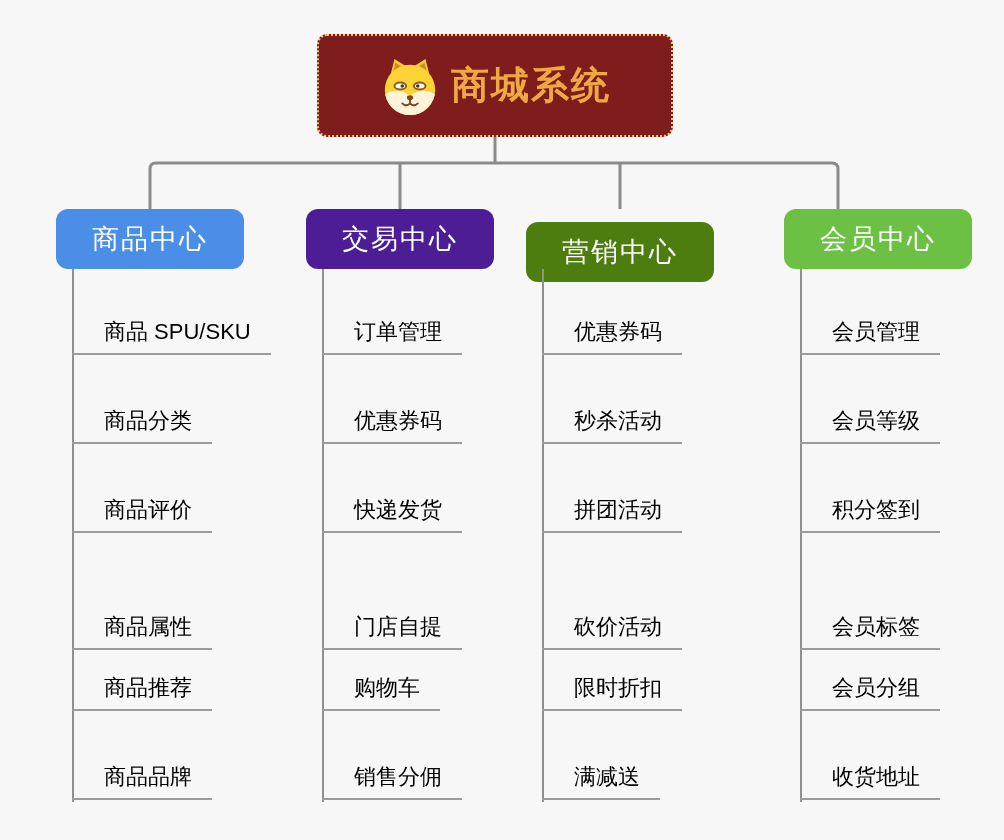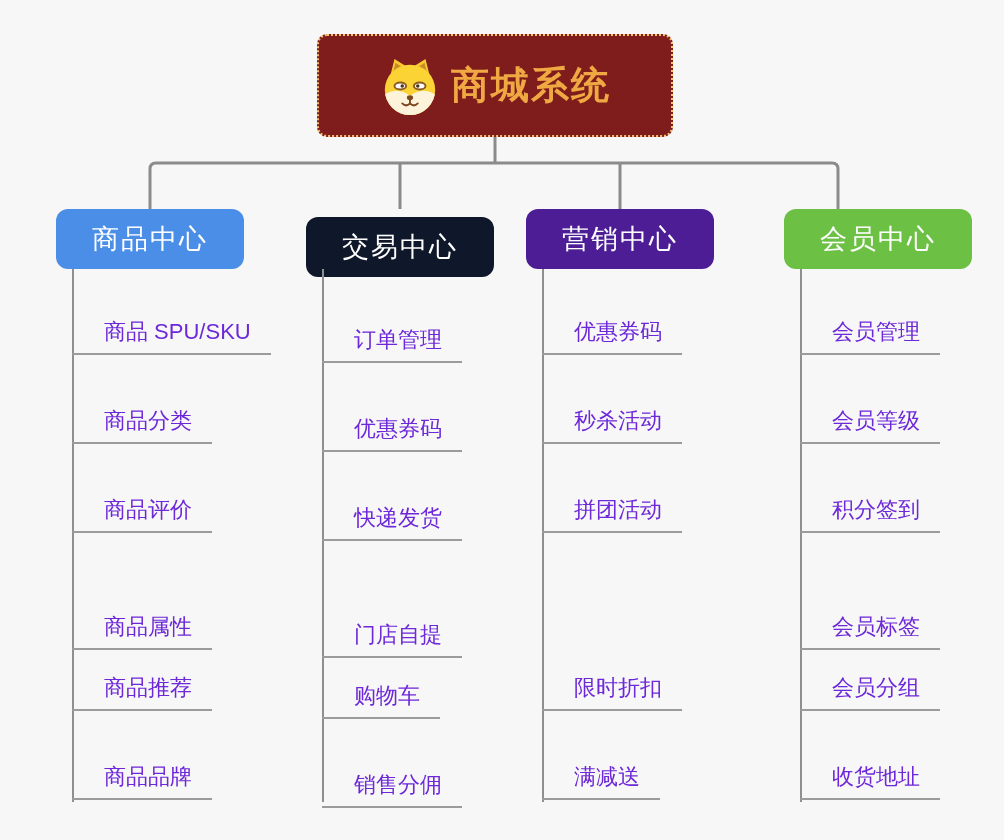--- a/index.html
+++ b/index.html
@@ -67,26 +67,26 @@
   .col-line.col1 { left: 322px; }
   .col-line.col2 { left: 542px; }
   .col-line.col3 { left: 760px; }
 
   
   .leaf {
     position: absolute;
     padding: 4px 20px 6px 32px;
     font-size: 22px;
     line-height: 30px;
-    color: #6d28d9;
+    color: #000000;
     border-bottom: 2px solid #9b9b9b;
     white-space: nowrap;
   }
   .leaf.col0 { left: 72px; }
-  .leaf.col1 { left: 322px; margin-top: 8px; }
+  .leaf.col1 { left: 322px; }
   .leaf.col2 { left: 542px; }
   .leaf.col3 { left: 760px; }
   .row0 { top: 313px; }
   .row1 { top: 402px; }
   .row2 { top: 491px; }
   .row3 { top: 608px; }
   .row4 { top: 669px; }
   .row5 { top: 758px; }
 </style>
 </head>
@@ -118,22 +118,22 @@
       <ellipse cx="42" cy="32" rx="6" ry="3.6" fill="#ffffff" stroke="#8a5b22" stroke-width="2"></ellipse>
       <circle cx="24" cy="32" r="1.8" fill="#4d3210"></circle>
       <circle cx="40" cy="32" r="1.8" fill="#4d3210"></circle>
       <ellipse cx="32" cy="44" rx="3.2" ry="2.4" fill="#7c4a21"></ellipse>
       <path d="M32 46 V50 M24 50 Q28 54 32 50 Q36 54 40 50" stroke="#7c4a21" stroke-width="2" stroke-linecap="round" fill="none"></path>
     </svg>
     <span class="title">商城系统</span>
   </div>
 
   <div class="branch-header col0" style="background-color: rgb(74, 142, 232);">商品中心</div>
-  <div class="branch-header col1" style="background-color: #0f172a; margin-top: 8px;">交易中心</div>
-  <div class="branch-header col2" style="background-color: #4c1d95;">营销中心</div>
+  <div class="branch-header col1" style="background-color: #4c1d95;">交易中心</div>
+  <div class="branch-header col2" style="background-color: #4d7c0f; margin-top: 13px;">营销中心</div>
   <div class="branch-header col3" style="background-color: rgb(108, 192, 68);">会员中心</div>
 
   <div class="col-line col0"></div>
   <div class="col-line col1"></div>
   <div class="col-line col2"></div>
   <div class="col-line col3"></div>
 
   <div class="leaf col0 row0">商品 SPU/SKU</div>
   <div class="leaf col0 row1">商品分类</div>
   <div class="leaf col0 row2">商品评价</div>
@@ -144,20 +144,21 @@
   <div class="leaf col1 row0">订单管理</div>
   <div class="leaf col1 row1">优惠券码</div>
   <div class="leaf col1 row2">快递发货</div>
   <div class="leaf col1 row3">门店自提</div>
   <div class="leaf col1 row4">购物车</div>
   <div class="leaf col1 row5">销售分佣</div>
 
   <div class="leaf col2 row0">优惠券码</div>
   <div class="leaf col2 row1">秒杀活动</div>
   <div class="leaf col2 row2">拼团活动</div>
+  <div class="leaf col2 row3">砍价活动</div>
   <div class="leaf col2 row4">限时折扣</div>
   <div class="leaf col2 row5">满减送</div>
 
   <div class="leaf col3 row0">会员管理</div>
   <div class="leaf col3 row1">会员等级</div>
   <div class="leaf col3 row2">积分签到</div>
   <div class="leaf col3 row3">会员标签</div>
   <div class="leaf col3 row4">会员分组</div>
   <div class="leaf col3 row5">收货地址</div>
 

